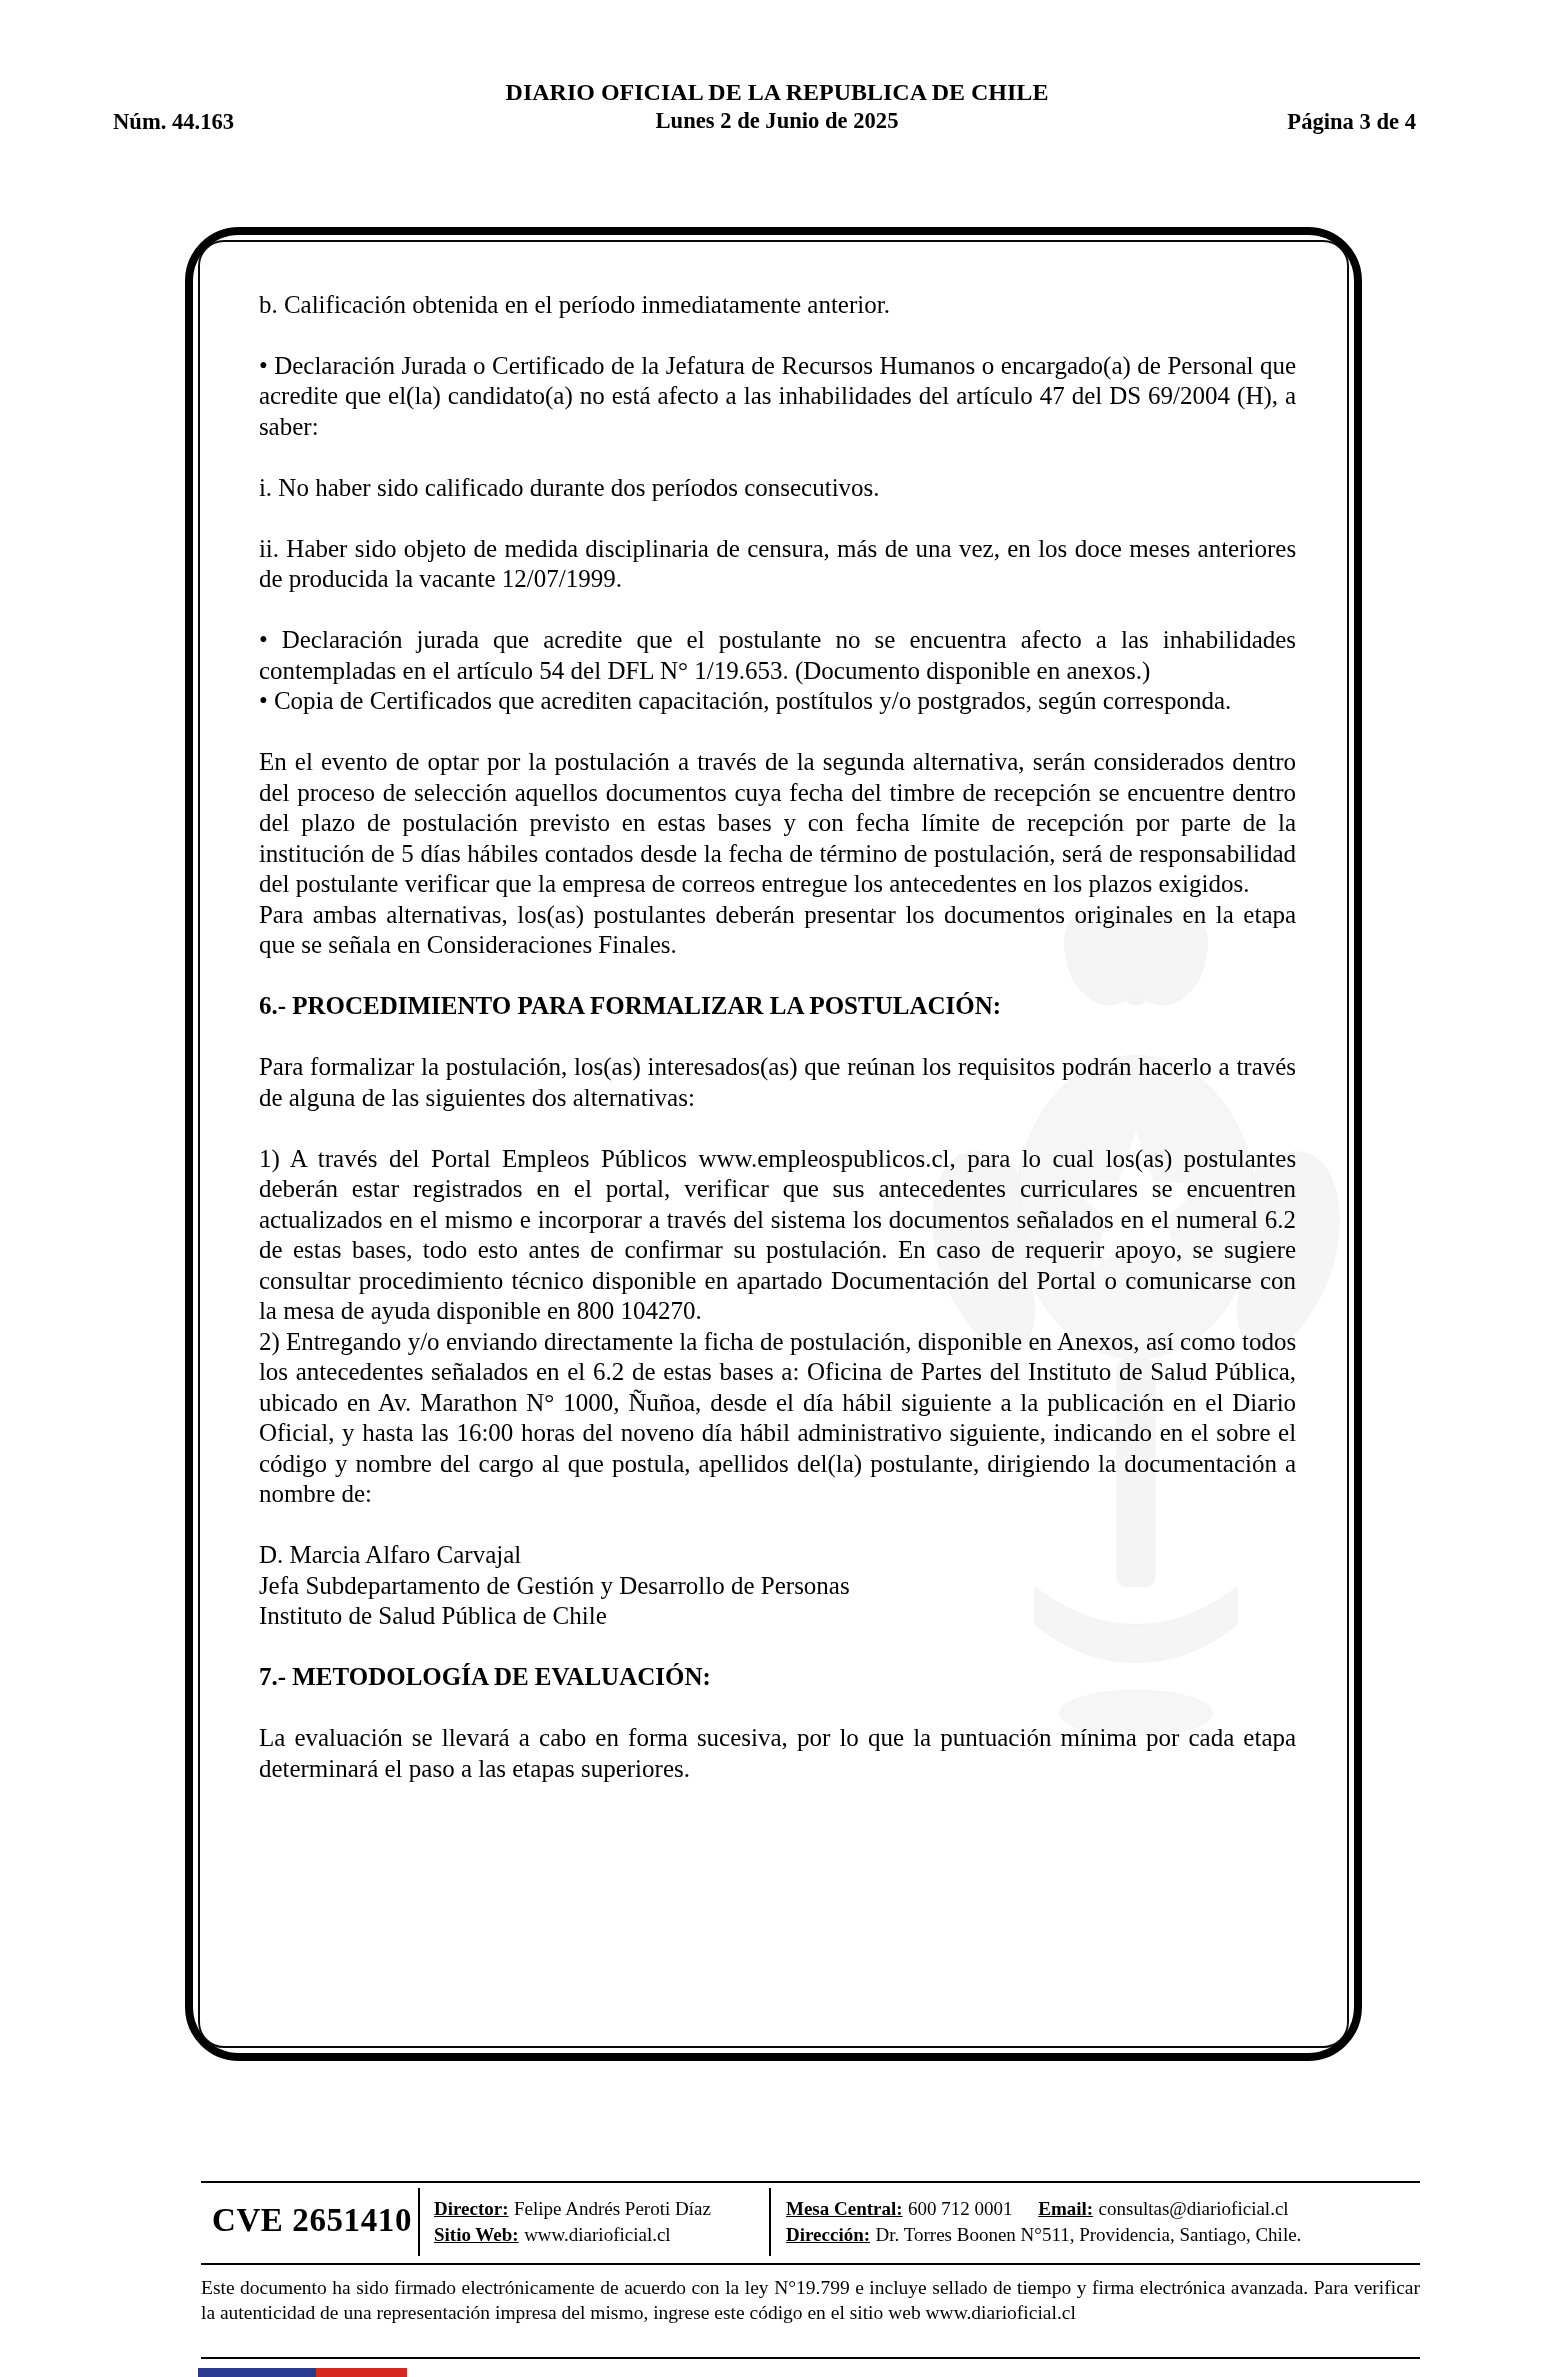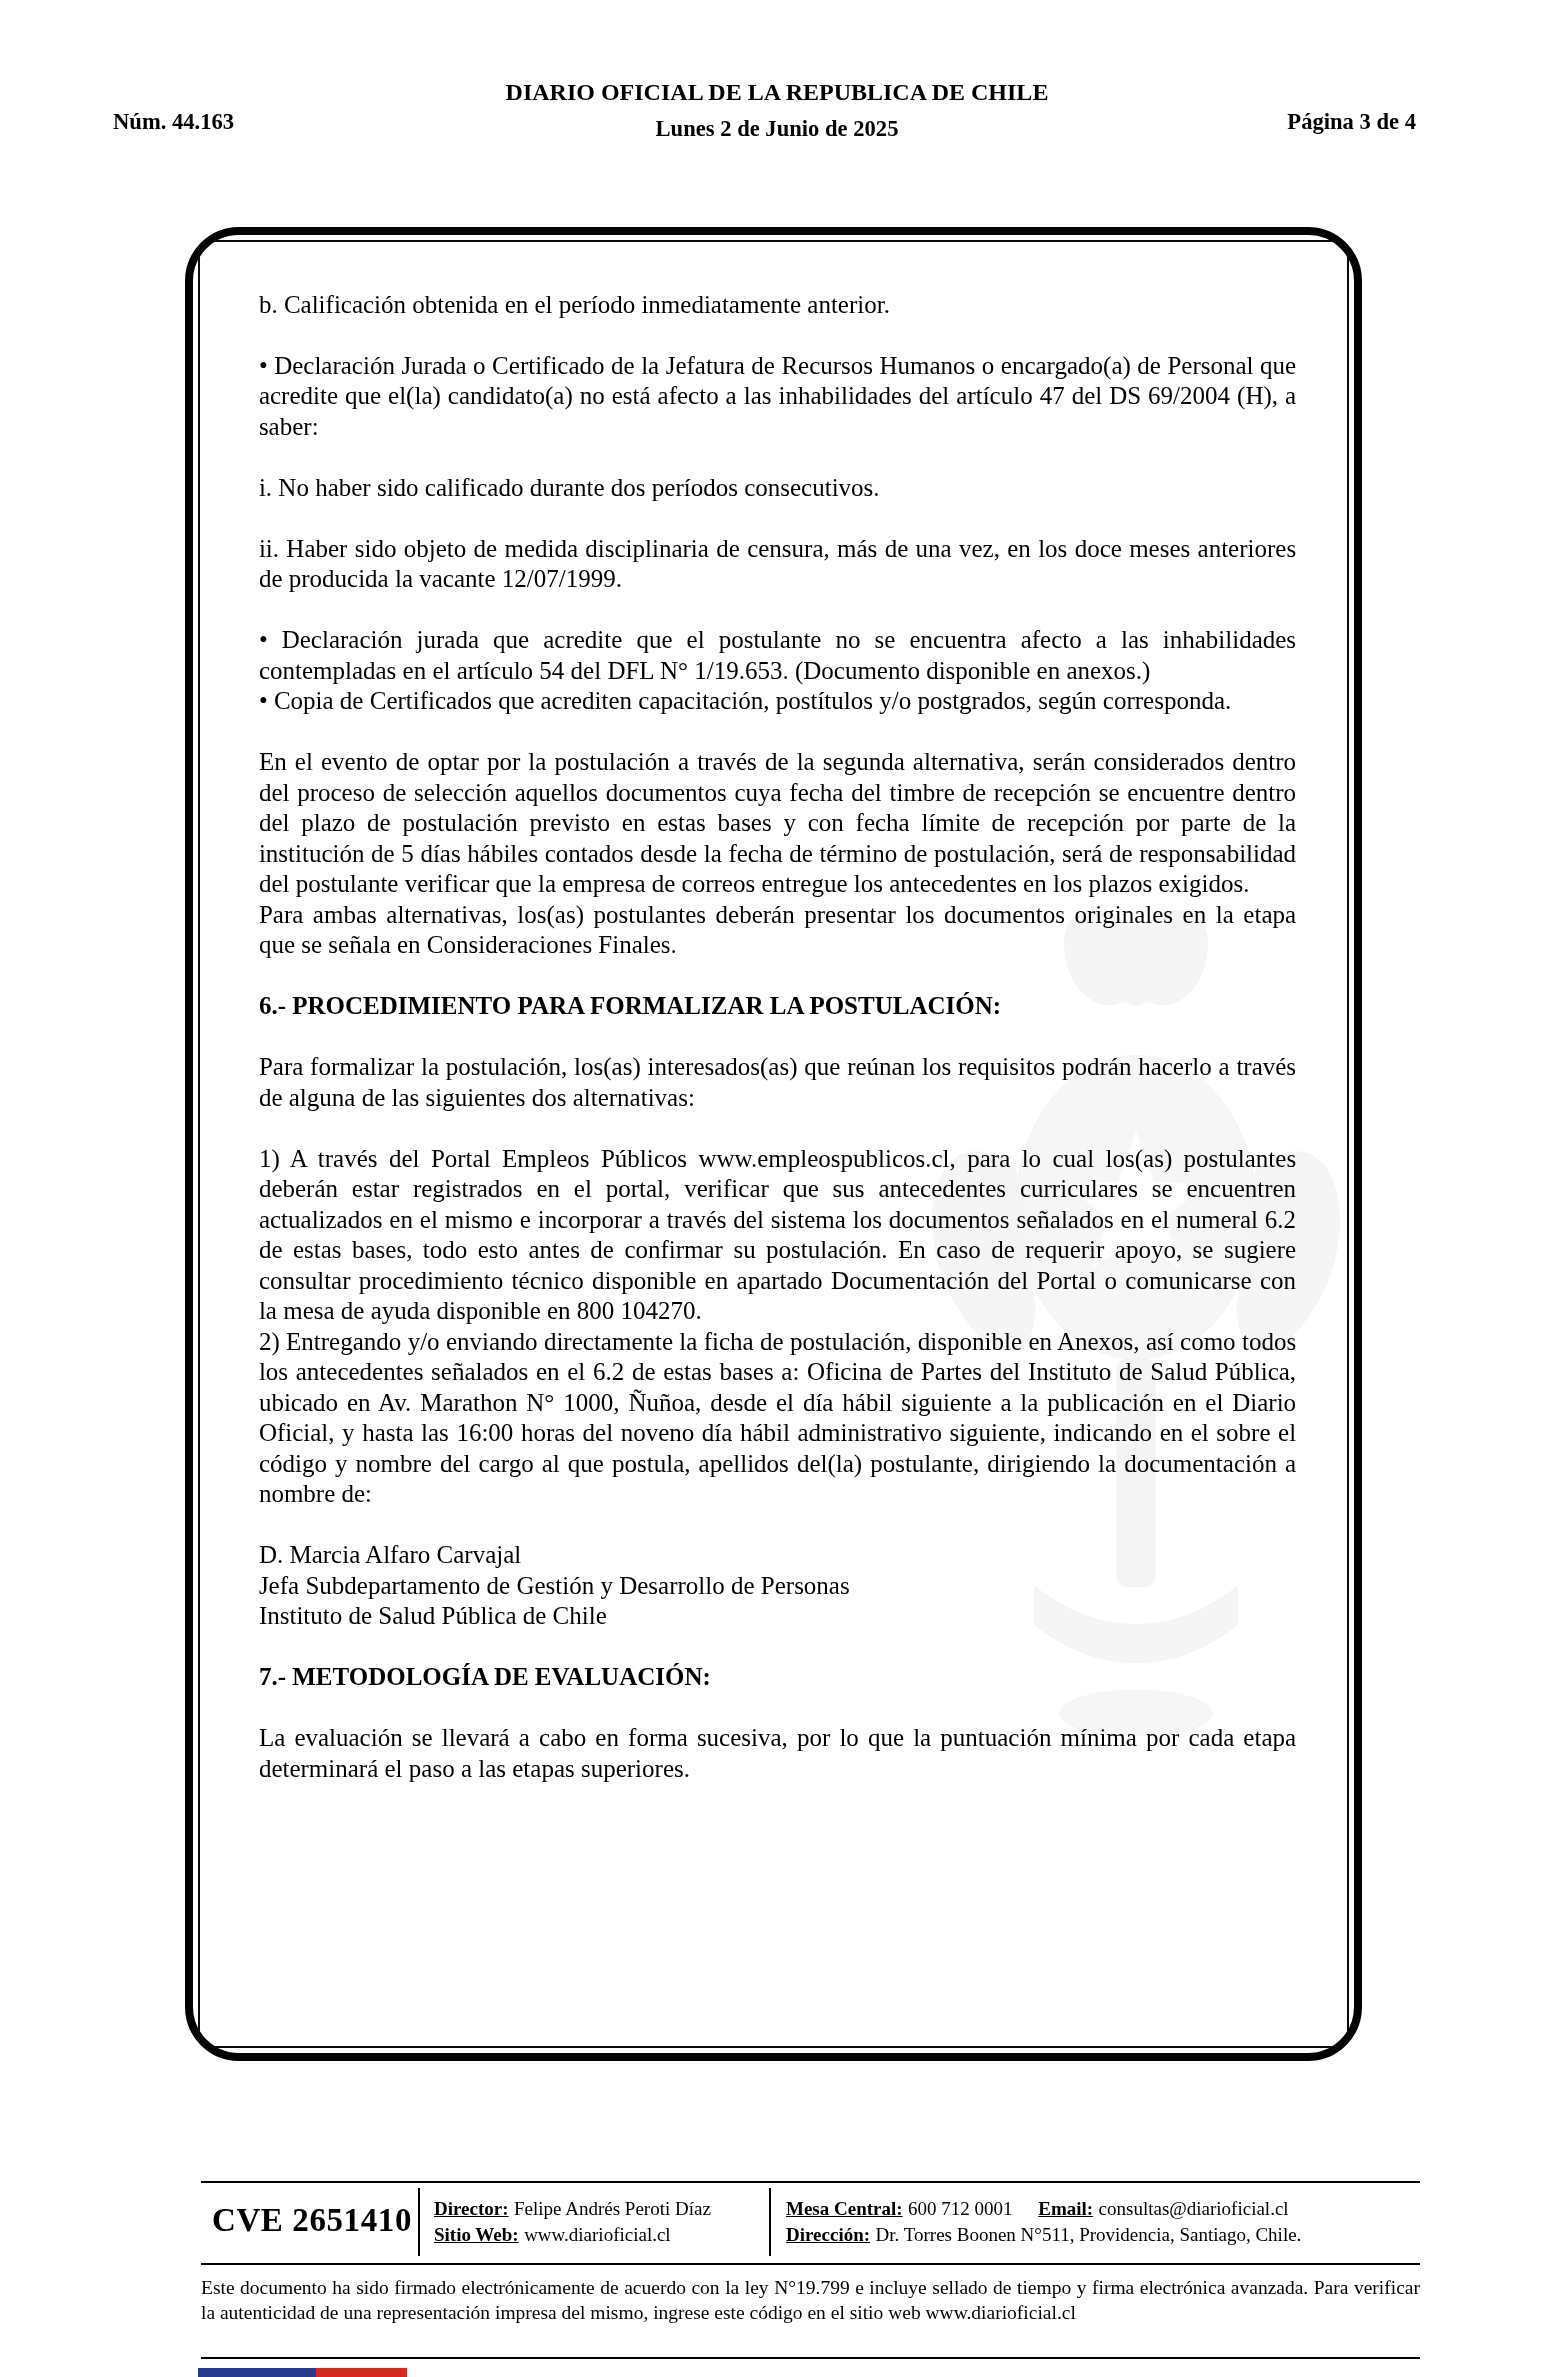--- a/index.html
+++ b/index.html
@@ -5,29 +5,29 @@
   html,body{margin:0;padding:0;}
   body{
     width:1554px;height:2377px;position:relative;overflow:hidden;
     background:#ffffff;color:#000;
     font-family:"Liberation Serif","DejaVu Serif",serif;
   }
   
   .hdr-issue{position:absolute;left:113px;top:109px;font-size:22.6px;font-weight:bold;}
   .hdr-center{position:absolute;left:0;right:0;top:78px;text-align:center;}
   .hdr-title{font-size:24px;font-weight:bold;line-height:29px;}
-  .hdr-date{font-size:22.6px;font-weight:bold;line-height:28px;margin-top:8px;}
+  .hdr-date{font-size:22.6px;font-weight:bold;line-height:28px;}
   .hdr-page{position:absolute;right:138px;top:109px;font-size:22.6px;font-weight:bold;}
   
   .doc-box{
     position:absolute;left:185px;top:227px;width:1177px;height:1834px;
     box-sizing:border-box;border:8.5px solid #000;border-radius:54px;
   }
   .doc-box-inner{
-    position:absolute;inset:4.9px;border:2.4px solid #0a0a0a;border-radius:10px;
+    position:absolute;inset:4.9px;border:2.4px solid #0a0a0a;border-radius:26px;
     overflow:hidden;
   }
   .watermark{
     position:absolute;left:683px;top:622px;width:506px;height:914px;
     opacity:0.055;pointer-events:none;
   }
   .content{
     position:absolute;left:0;right:0;top:0;
     padding:48px 51px 0 59px;
   }

